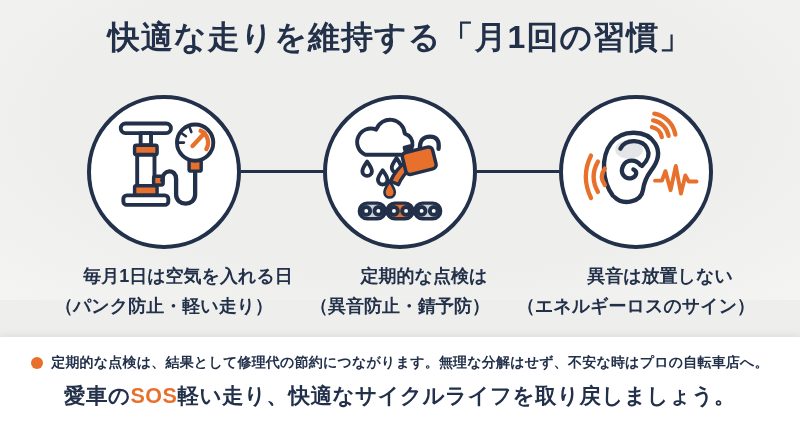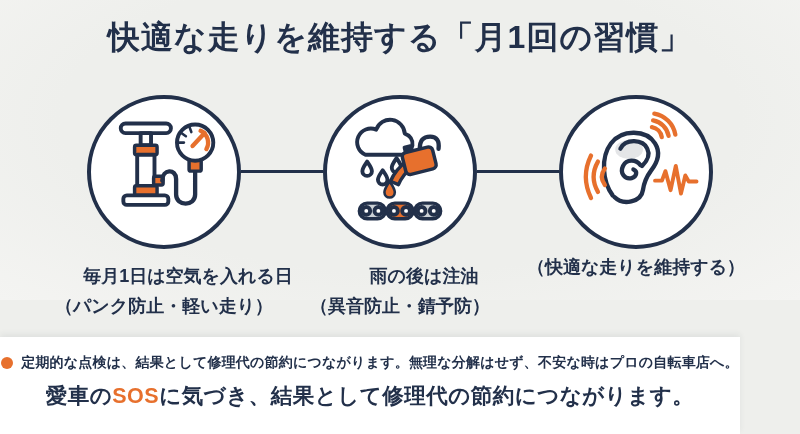--- a/index.html
+++ b/index.html
@@ -17,21 +17,21 @@
   .steps{position:absolute;top:95px;left:46px;width:708px;display:flex;}
   .step{width:236px;display:flex;flex-direction:column;align-items:center;}
   .circle{width:154px;height:154px;border-radius:50%;background:var(--paper);
     border:4px solid var(--navy);display:flex;align-items:center;justify-content:center;}
   .circle svg{width:128px;height:128px;display:block;}
   .caption{margin-top:15px;font-size:18px;font-weight:bold;color:var(--navy);white-space:nowrap;margin-left:48px;}
   .subcaption{margin-top:6px;font-size:18px;font-weight:bold;color:var(--navy);white-space:nowrap;}
   .connector{position:absolute;top:170px;height:3px;background:var(--navy);}
   .connector-1{left:241px;width:82px;}
   .connector-2{left:477px;width:82px;}
-  .footer{position:absolute;top:337px;left:0;width:740px;height:97px;background:var(--paper);
+  .footer{position:absolute;top:337px;left:0;width:800px;height:97px;background:var(--paper);
     box-shadow:0 -3px 6px rgba(40,50,70,0.07);text-align:center;}
   .note-row{margin-top:17px;display:flex;align-items:center;justify-content:center;gap:8px;}
   .bullet{width:12px;height:12px;border-radius:50%;background:var(--orange);flex:0 0 auto;}
   .note{font-size:14px;font-weight:bold;color:var(--navy);letter-spacing:0.2px;white-space:nowrap;}
   .closing{margin-top:9px;font-size:21.5px;font-weight:800;color:var(--navy);letter-spacing:0.5px;white-space:nowrap;}
   .sos{color:var(--orange);}
   
   .nl{stroke:var(--navy);fill:none;stroke-width:5;stroke-linecap:round;stroke-linejoin:round;}
   .nw{stroke:var(--navy);fill:#fff;stroke-width:4.5;stroke-linejoin:round;}
   .no{stroke:var(--navy);fill:var(--orange);stroke-width:4;stroke-linejoin:round;}
@@ -110,21 +110,21 @@
             <rect class="no" x="59" y="110" width="30" height="18" rx="9"></rect>
             <rect class="ng" x="91" y="110" width="30" height="18" rx="9"></rect>
             <circle class="nw" stroke-width="3.5" cx="35" cy="119" r="4.5"></circle>
             <circle class="nw" stroke-width="3.5" cx="49" cy="119" r="4.5"></circle>
             <circle class="nw" stroke-width="3.5" cx="67" cy="119" r="4.5"></circle>
             <circle class="nw" stroke-width="3.5" cx="81" cy="119" r="4.5"></circle>
             <circle class="nw" stroke-width="3.5" cx="99" cy="119" r="4.5"></circle>
             <circle class="nw" stroke-width="3.5" cx="113" cy="119" r="4.5"></circle>
           </svg>
         </div>
-        <div class="caption">雨の後は注油</div>
+        <div class="caption">定期的な点検は</div>
         <div class="subcaption">（異音防止・錆予防）</div>
       </div>
 
       <div class="step">
         <div class="circle">
           <svg viewBox="0 0 148 148">
             <ellipse cx="66" cy="48" rx="16" ry="11" fill="var(--shade_gray)" opacity="0.7"></ellipse>
 
             <path class="nl" stroke-width="5.5" d="M47,101 C35,85 33,57 45,41 C58,24 86,25 96,41 C103,52 99,63 91,73 C85,81 83,88 82,95 C80,109 59,113 49,103"></path>
             <path class="nl" stroke-width="5" d="M56,47 C62,35 82,36 87,47 C91,55 87,61 81,67"></path>
@@ -134,26 +134,27 @@
             <path class="ol" stroke-width="5" d="M30,62 Q20,79.5 30,97"></path>
             <path class="ol" stroke-width="5" d="M22,55 Q10,79.5 22,104"></path>
 
             <path class="ol" stroke-width="5" d="M92.4,22.2 A14,14 0 0 1 103.8,33.6"></path>
             <path class="ol" stroke-width="5" d="M93.8,14.3 A22,22 0 0 1 111.7,32.2"></path>
             <path class="ol" stroke-width="5" d="M95.2,6.5 A30,30 0 0 1 119.5,30.8"></path>
 
             <path class="ol" stroke-width="4.5" d="M96,84 h8 l4,-11 l6,22 l6,-28 l6,32 l5,-21 l4,7 h9"></path>
           </svg>
         </div>
-        <div class="subcaption">（快適な走りを維持する）</div>
+        <div class="caption">異音は放置しない</div>
+        <div class="subcaption">（エネルギーロスのサイン）</div>
       </div>
 
     </div>
   </div>
 
   <div class="footer">
     <div class="note-row">
       <span class="bullet"></span>
       <span class="note">定期的な点検は、結果として修理代の節約につながります。無理な分解はせず、不安な時はプロの自転車店へ。</span>
     </div>
-    <div class="closing"><span>愛車の</span><span class="sos">SOS</span><span>に気づき、結果として修理代の節約につながります。</span></div>
+    <div class="closing"><span>愛車の</span><span class="sos">SOS</span><span>軽い走り、快適なサイクルライフを取り戻しましょう。</span></div>
   </div>
 </div>
 
 </body></html>

